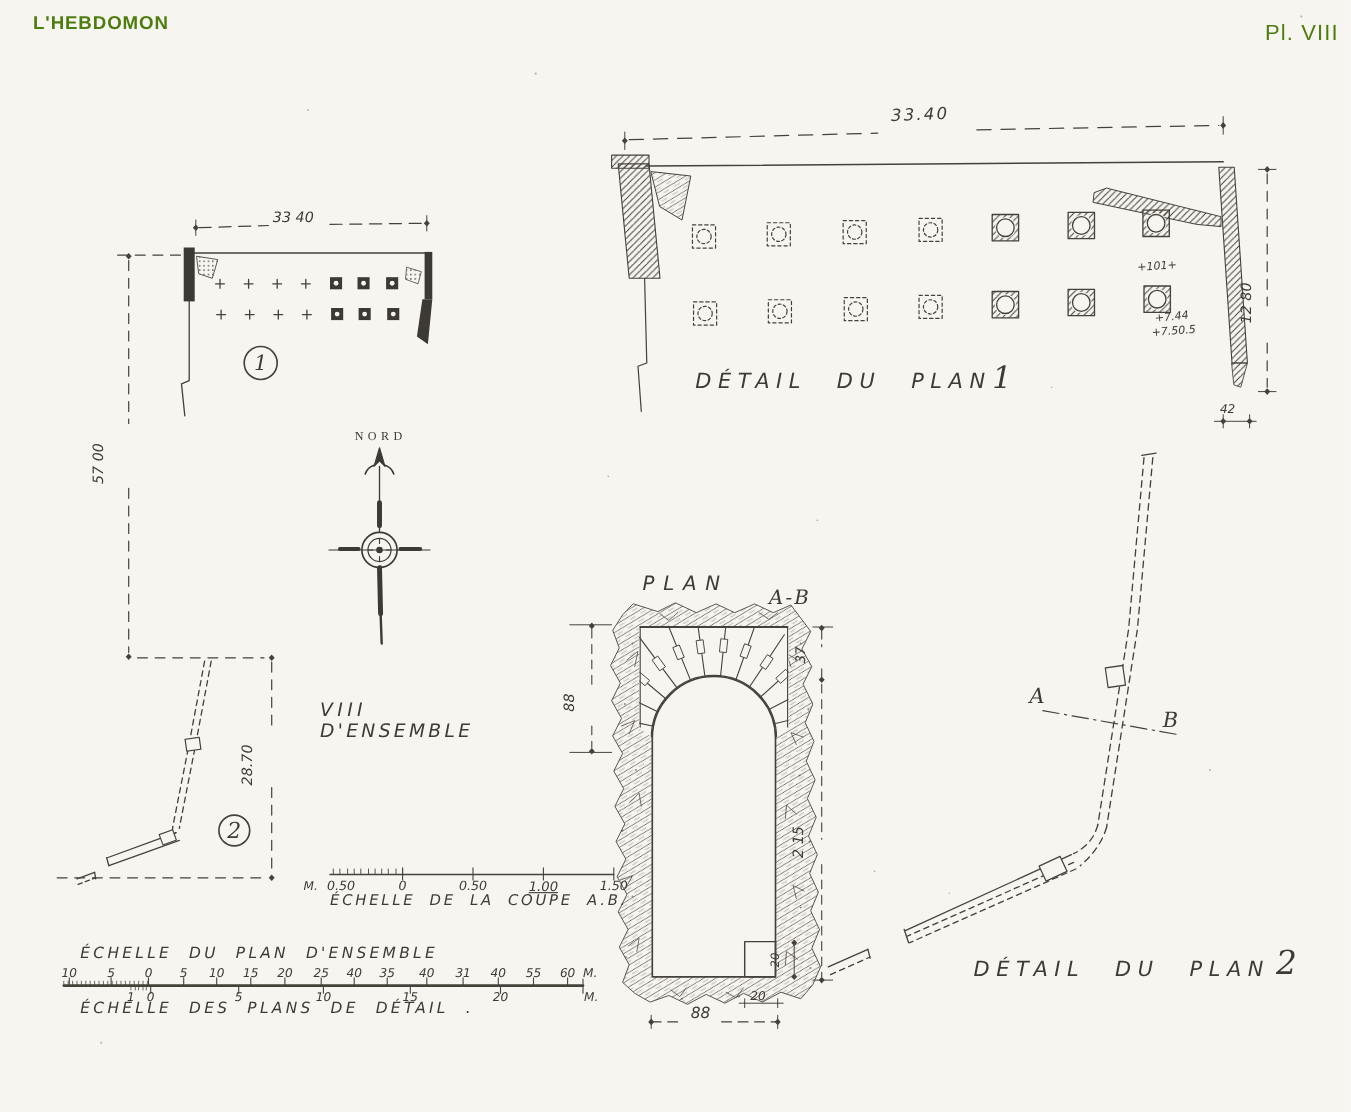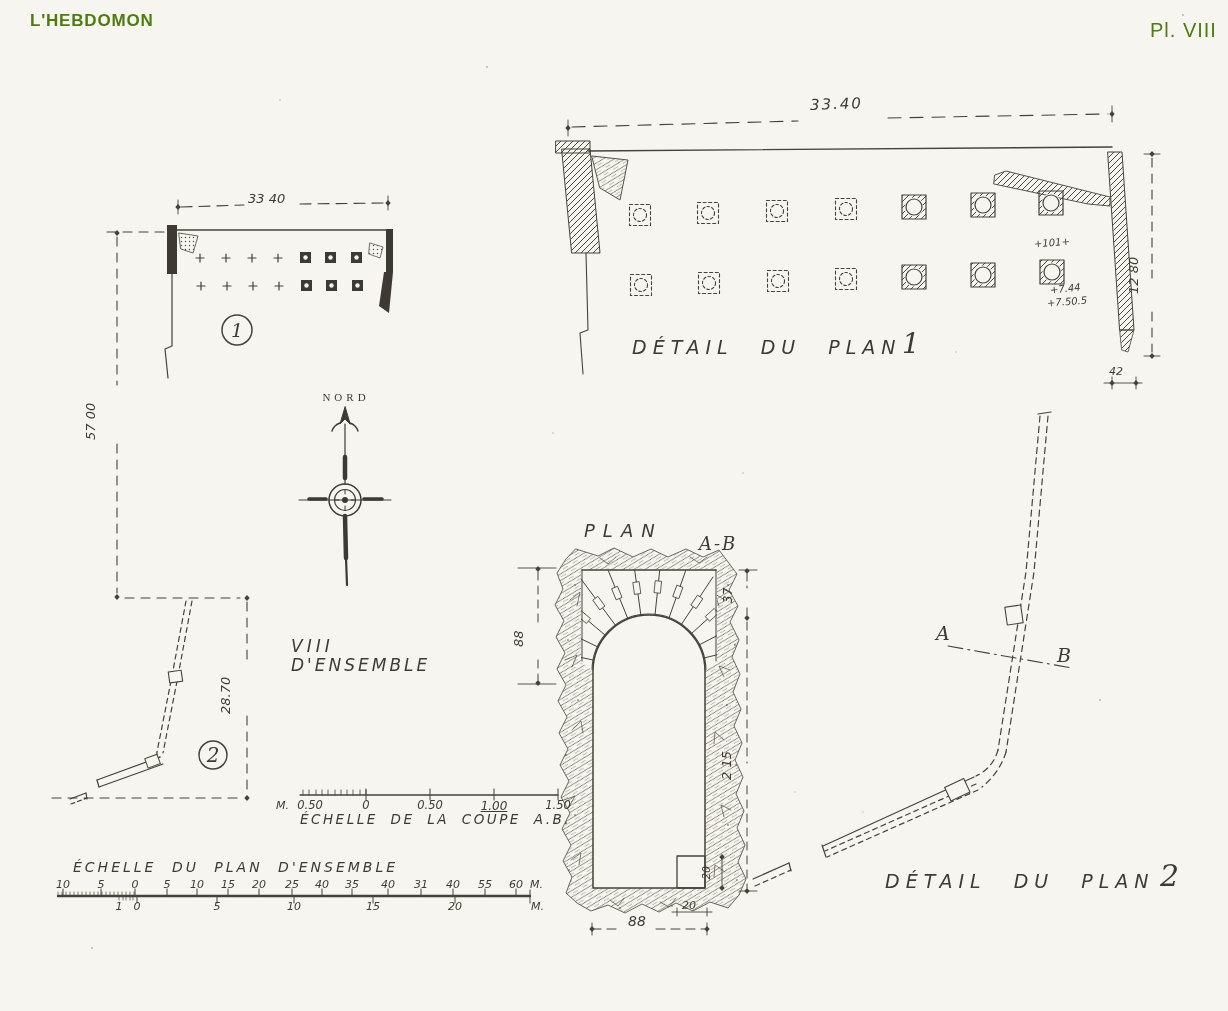--- a/index.html
+++ b/index.html
@@ -369,15 +369,16 @@
 <span class="hw hw-c" style="left:516px;top:879px;font-size:11px;">60</span>
 <span class="hw" style="left:530px;top:879px;font-size:11px;">M.</span>
 
 <span class="hw hw-c" style="left:119px;top:901px;font-size:11px;">1</span>
 <span class="hw hw-c" style="left:137px;top:901px;font-size:11px;">0</span>
 <span class="hw hw-c" style="left:217px;top:901px;font-size:11px;">5</span>
 <span class="hw hw-c" style="left:294px;top:901px;font-size:11px;">10</span>
 <span class="hw hw-c" style="left:373px;top:901px;font-size:11px;">15</span>
 <span class="hw hw-c" style="left:455px;top:901px;font-size:11px;">20</span>
 <span class="hw" style="left:531px;top:901px;font-size:11px;">M.</span>
+<span class="hw" style="left:73px;top:910px;font-size:14px;letter-spacing:3px;word-spacing:8px;">ÉCHELLE DES PLANS DE DÉTAIL .</span>
 
 
 </div>
 
 </body></html>

